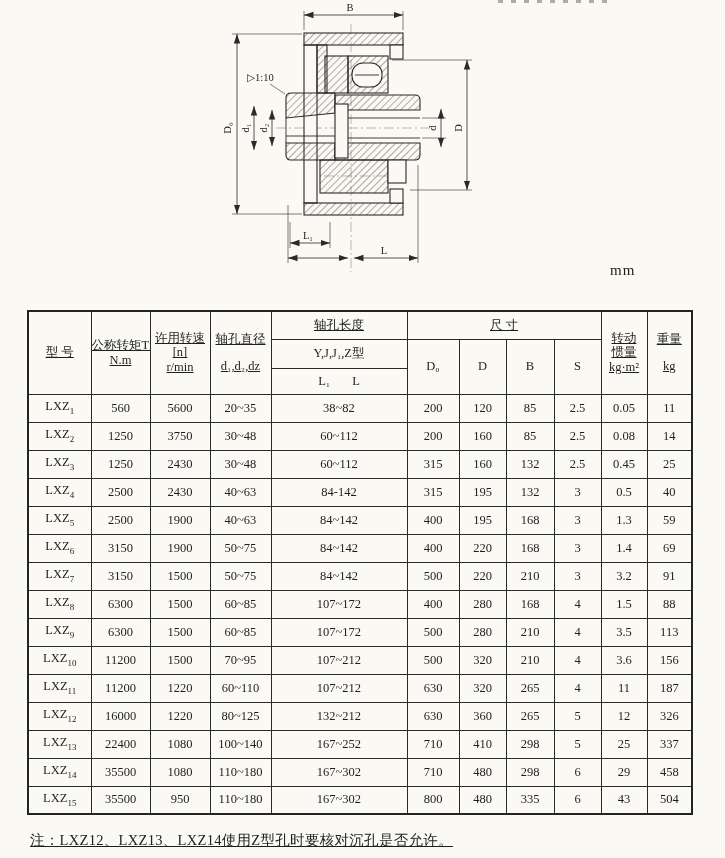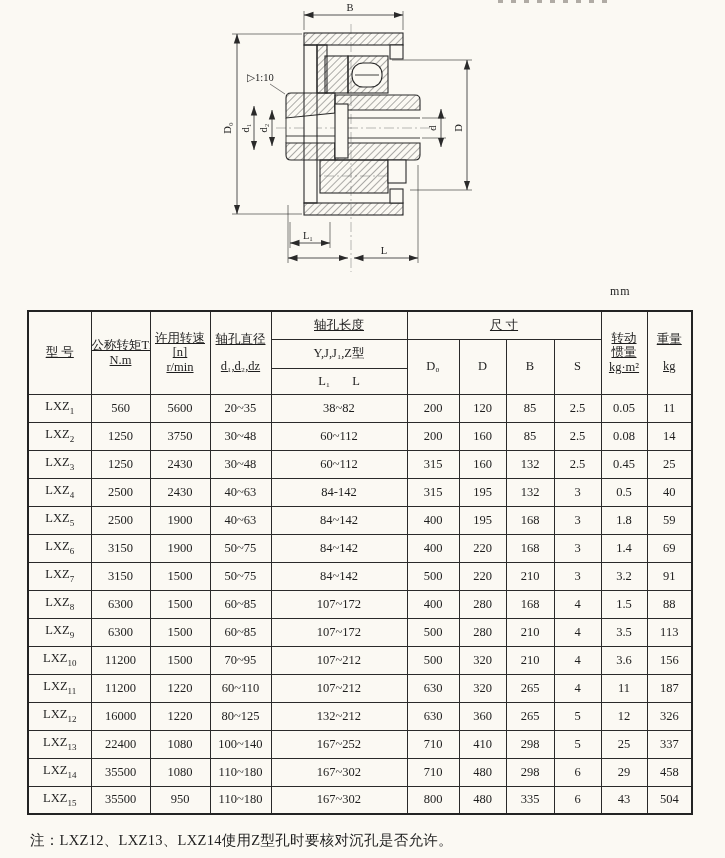--- a/index.html
+++ b/index.html
@@ -15,43 +15,43 @@
     background:repeating-linear-gradient(90deg,#97918a 0 5px, transparent 5px 13px);
     opacity:.75;
   }
   .drawing { position:absolute; left:220px; top:0; width:290px; height:280px; }
   .drawing .lbl { font-family:"Liberation Serif","DejaVu Serif",serif; font-size:10.5px; fill:#1e1e1e; }
   .title-row {
     position:absolute; left:27px; top:274px; width:664px;
     text-align:center; font-size:15.5px; font-weight:bold; letter-spacing:0.5px;
   }
   .unit {
-    position:absolute; left:610px; top:284px;
-    font-size:12px; font-weight:normal; letter-spacing:1px;
+    position:absolute; left:610px; top:262px;
+    font-size:15px; font-weight:normal; letter-spacing:1px;
   }
   table.params {
     position:absolute; left:27px; top:310px; width:664px;
     border-collapse:collapse; table-layout:fixed;
     border:2px solid #232323;
   }
   table.params th, table.params td {
     border:1px solid #2a2a2a;
     text-align:center; vertical-align:middle;
     font-size:12.5px; font-weight:normal; padding:0; line-height:1.18;
     overflow:hidden; white-space:nowrap;
   }
   tr.hr1 > th { height:28px;text-decoration:underline; }
   tr.hr2 > th { height:29px;margin-top:12px; }
   tr.hr3 > th { height:26px; }
   tr.data-row { height:28px; }
   td sub, .footnote sub { font-size:9px; }
   .lgap { margin-left:22px; }
   .footnote {
     position:absolute; left:30px; top:831px; width:670px;
-    font-size:14.5px; letter-spacing:0.3px;
+    font-size:14.5px; letter-spacing:0.3px;text-decoration:underline;
   }
 </style>
 </head>
 <body>
 
 <div class="page">
 
   <div class="crop-strip"></div>
 
   <svg class="drawing" viewBox="0 0 290 280" xmlns="http://www.w3.org/2000/svg">
@@ -255,21 +255,21 @@
         <tr class="data-row">
           <td>LXZ<sub>5</sub></td>
           <td>2500</td>
           <td>1900</td>
           <td>40~63</td>
           <td>84~142</td>
           <td>400</td>
           <td>195</td>
           <td>168</td>
           <td>3</td>
-          <td>1.8</td>
+          <td>1.3</td>
           <td>59</td>
         </tr>
         <tr class="data-row">
           <td>LXZ<sub>6</sub></td>
           <td>3150</td>
           <td>1900</td>
           <td>50~75</td>
           <td>84~142</td>
           <td>400</td>
           <td>220</td>

